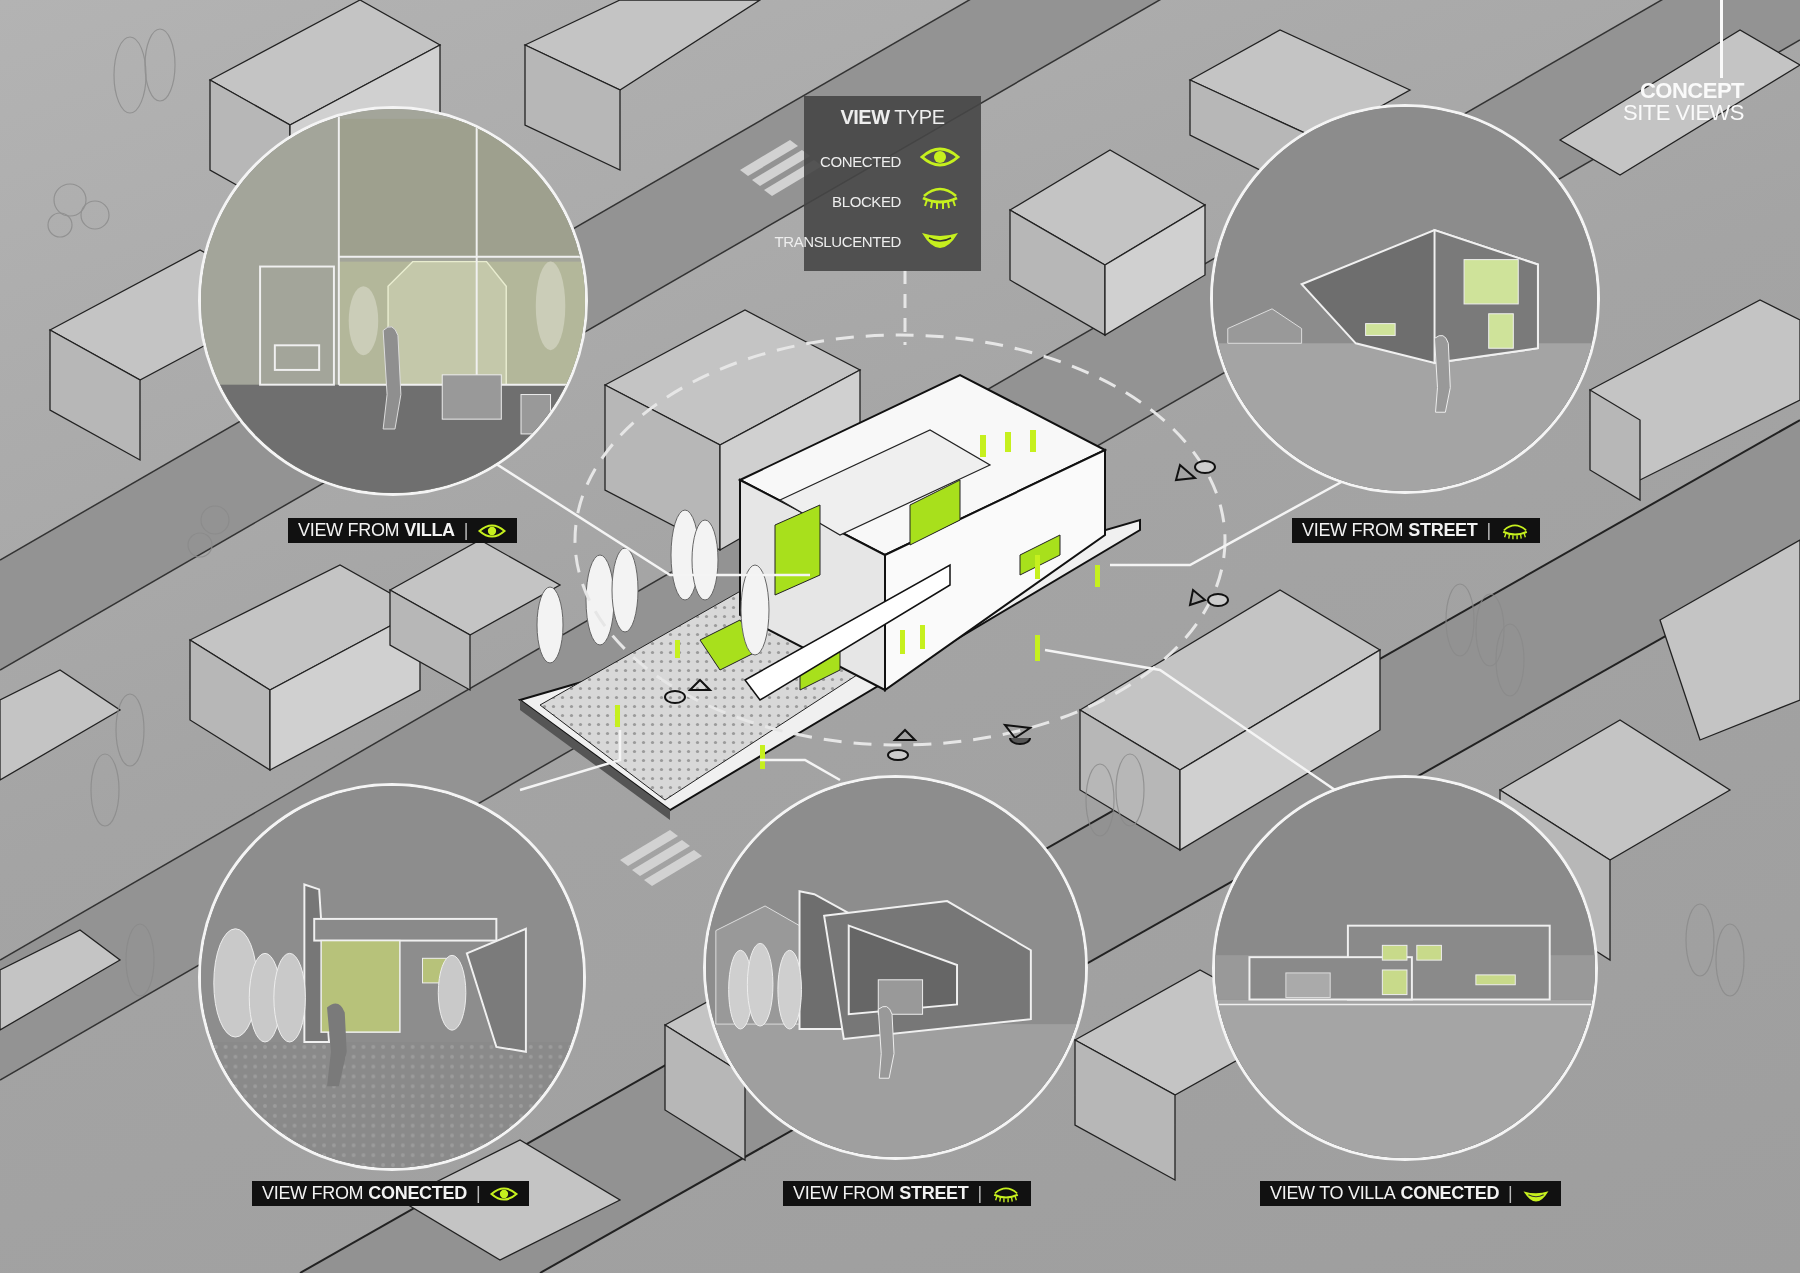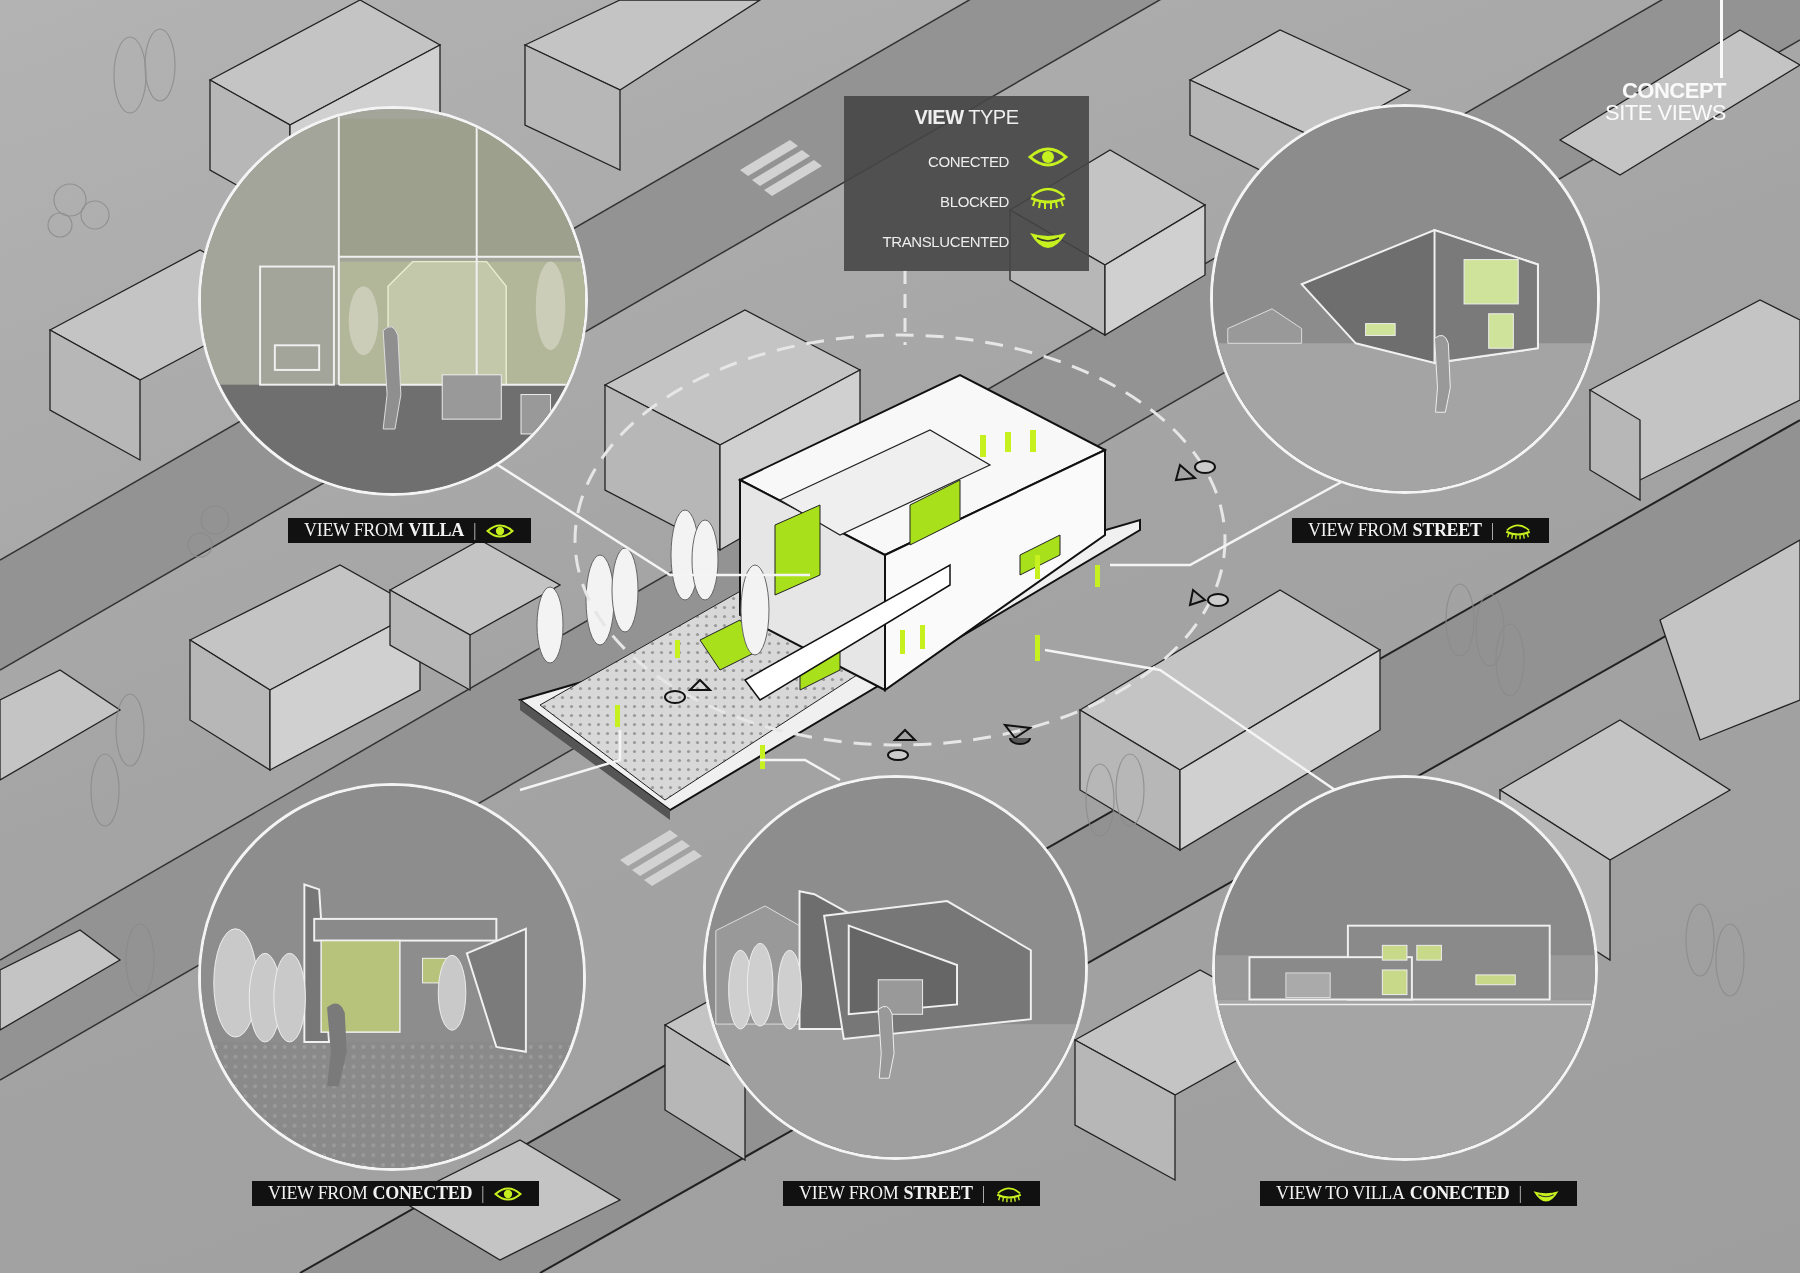--- a/index.html
+++ b/index.html
@@ -1,31 +1,31 @@
 <!DOCTYPE html>
 <html><head>
 <meta charset="utf-8">
 <style>
   html,body{margin:0;padding:0;}
   body{width:1800px;height:1273px;overflow:hidden;background:#a9a9a9;font-family:"Liberation Sans",sans-serif;}
   #stage{position:relative;width:1800px;height:1273px;overflow:hidden;background:linear-gradient(160deg,#b3b3b3 0%,#a4a4a4 45%,#9e9e9e 100%);}
   #bg{position:absolute;left:0;top:0;width:1800px;height:1273px;}
   .circle{position:absolute;border-radius:50%;border:3px solid #f4f4f4;overflow:hidden;box-sizing:border-box;background:#8c8c8c;}
   .circle svg{position:absolute;left:0;top:0;width:100%;height:100%;}
-  .label{position:absolute;height:25px;background:#111;color:#f2f2f2;display:flex;align-items:center;padding:0 16px;box-sizing:border-box;font-size:18px;letter-spacing:-0.3px;white-space:nowrap;font-family:Liberation Serif, serif;}
+  .label{position:absolute;height:25px;background:#111;color:#f2f2f2;display:flex;align-items:center;padding:0 10px;box-sizing:border-box;font-size:18px;letter-spacing:-0.3px;white-space:nowrap;font-family:Liberation Sans, sans-serif;}
   .label .pre{font-weight:400;}
   .label .bold{font-weight:700;margin-left:5px;}
   .label .sep{margin:0 9px;color:#bbb;font-weight:300;}
   .label svg{width:30px;height:18px;}
-  #legend{position:absolute;left:844px;top:96px;width:245px;height:175px;background:rgba(70,70,70,0.9);color:#eee;box-sizing:border-box;}
+  #legend{position:absolute;left:804px;top:96px;width:177px;height:175px;background:rgba(70,70,70,0.9);color:#eee;box-sizing:border-box;}
   #legend .title{position:absolute;left:0;right:0;top:10px;text-align:center;font-size:20px;letter-spacing:-0.5px;}
   #legend .title b{font-weight:700;}
   #legend .row{position:absolute;right:20px;height:30px;display:flex;align-items:flex-end;gap:18px;font-size:15px;letter-spacing:-0.4px;}
   #legend .row svg{width:42px;height:26px;}
-  #title-block{position:absolute;right:74px;top:80px;text-align:right;color:#fafafa;line-height:22px;}
+  #title-block{position:absolute;right:56px;top:80px;text-align:right;color:#fafafa;line-height:22px;}
   #title-block .t1{font-size:22px;font-weight:700;letter-spacing:-0.5px;}
   #title-block .t2{font-size:22px;font-weight:400;letter-spacing:-0.5px;text-align:right;}
   #title-rule{position:absolute;left:1720px;top:0;width:3px;height:78px;background:#fafafa;}
 </style>
 </head>
 <body>
 
 <div id="stage">
 
   <svg id="bg" viewBox="0 0 1800 1273">

